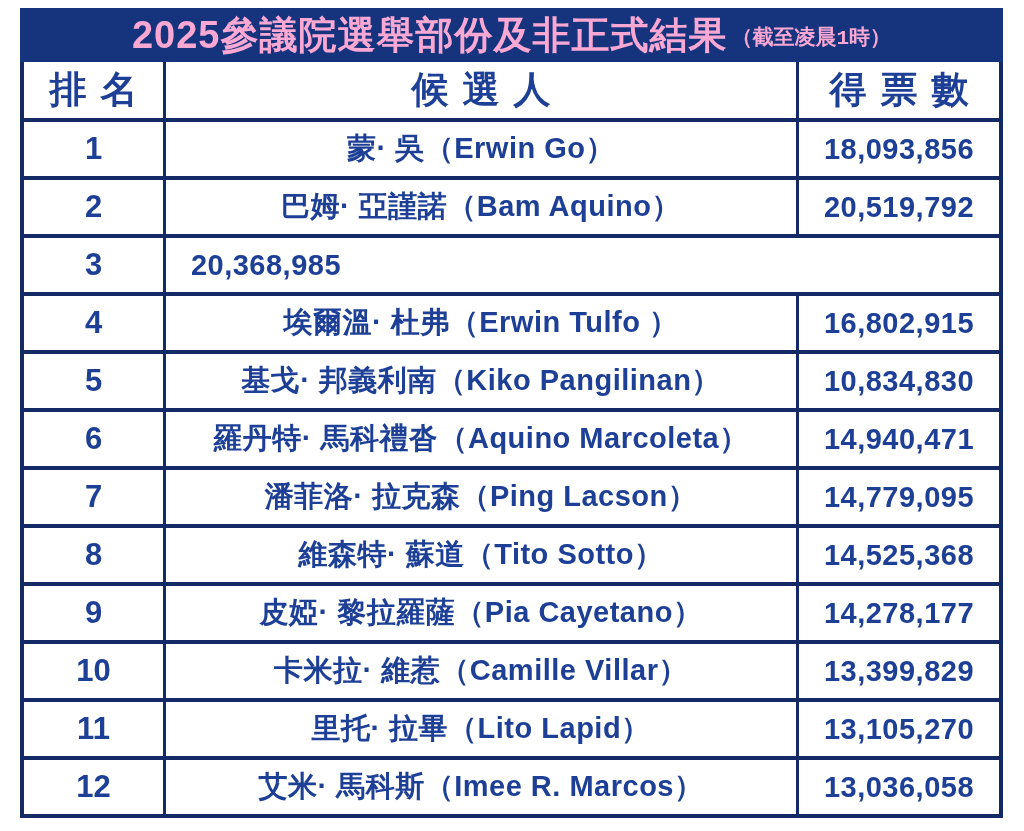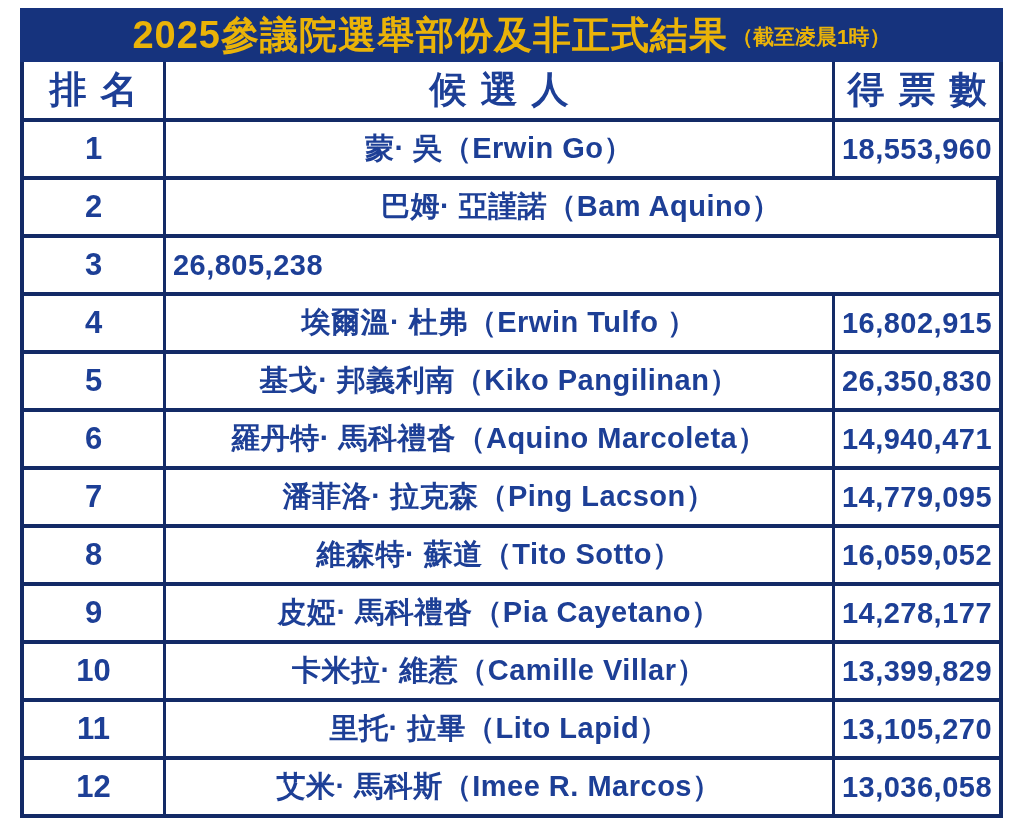--- a/index.html
+++ b/index.html
@@ -16,37 +16,38 @@
     overflow: hidden;
   }
   .wrap {
     position: absolute;
     left: 20px;
     top: 8px;
     width: 983px;
   }
   .banner {
     background: #16337d;
-    color: #eab308;
+    color: #f9a8d4;
     height: 54px;
     display: flex;
     align-items: center;
     justify-content: center;
     font-weight: bold;
     white-space: nowrap;
   }
   .title-main {
     font-size: 38px;
     letter-spacing: 1px;
   }
   .title-suffix {
     font-size: 21px;
     margin-left: 4px;
     position: relative;
     top: 2px;
+    font-family: Liberation Mono, monospace;
   }
   .tbl {
     border-left: 4px solid #132a66;
     border-right: 4px solid #132a66;
     border-bottom: 4px solid #132a66;
     box-sizing: border-box;
     background: #ffffff;
   }
   .row {
     display: flex;
@@ -74,21 +75,21 @@
     border-right: 3px solid #132a66;
     font-size: 31px;
   }
   .c-cand {
     flex: 1;
     border-right: 3px solid #132a66;
     font-size: 29px;
     letter-spacing: 0.5px;
   }
   .c-votes {
-    width: 164px;
+    width: 200px;
     font-size: 29px;
     letter-spacing: 0.5px;
   }
   .row.header .cell {
     font-size: 37px;
   }
   .row.header .cell span {
     letter-spacing: 14px;
     margin-right: -14px;
   }
@@ -114,66 +115,67 @@
             <span>候選人</span>
           </div>
         <div class="cell c-votes">
             <span>得票數</span>
           </div>
       </div>
 
       <div class="row">
         <div class="cell c-rank">1</div>
         <div class="cell c-cand">蒙· 吳（Erwin Go）</div>
-        <div class="cell c-votes">18,553,960</div>
+        <div class="cell c-votes">18,093,856</div>
       </div>
 
       <div class="row">
         <div class="cell c-rank">2</div>
         <div class="cell c-cand">巴姆· 亞謹諾（Bam Aquino）</div>
+        <div class="cell c-votes">20,519,792</div>
       </div>
 
       <div class="row">
         <div class="cell c-rank">3</div>
-        <div class="cell c-votes">26,805,238</div>
+        <div class="cell c-votes">20,368,985</div>
       </div>
 
       <div class="row">
         <div class="cell c-rank">4</div>
         <div class="cell c-cand">埃爾溫· 杜弗（Erwin Tulfo ）</div>
         <div class="cell c-votes">16,802,915</div>
       </div>
 
       <div class="row">
         <div class="cell c-rank">5</div>
         <div class="cell c-cand">基戈· 邦義利南（Kiko Pangilinan）</div>
-        <div class="cell c-votes">26,350,830</div>
+        <div class="cell c-votes">10,834,830</div>
       </div>
 
       <div class="row">
         <div class="cell c-rank">6</div>
         <div class="cell c-cand">羅丹特· 馬科禮沓（Aquino Marcoleta）</div>
         <div class="cell c-votes">14,940,471</div>
       </div>
 
       <div class="row">
         <div class="cell c-rank">7</div>
         <div class="cell c-cand">潘菲洛· 拉克森（Ping Lacson）</div>
         <div class="cell c-votes">14,779,095</div>
       </div>
 
       <div class="row">
         <div class="cell c-rank">8</div>
         <div class="cell c-cand">維森特· 蘇道（Tito Sotto）</div>
-        <div class="cell c-votes">16,059,052</div>
+        <div class="cell c-votes">14,525,368</div>
       </div>
 
       <div class="row">
         <div class="cell c-rank">9</div>
-        <div class="cell c-cand">皮婭· 馬科禮沓（Pia Cayetano）</div>
+        <div class="cell c-cand">皮婭· 黎拉羅薩（Pia Cayetano）</div>
         <div class="cell c-votes">14,278,177</div>
       </div>
 
       <div class="row">
         <div class="cell c-rank">10</div>
         <div class="cell c-cand">卡米拉· 維惹（Camille Villar）</div>
         <div class="cell c-votes">13,399,829</div>
       </div>
 
       <div class="row">

